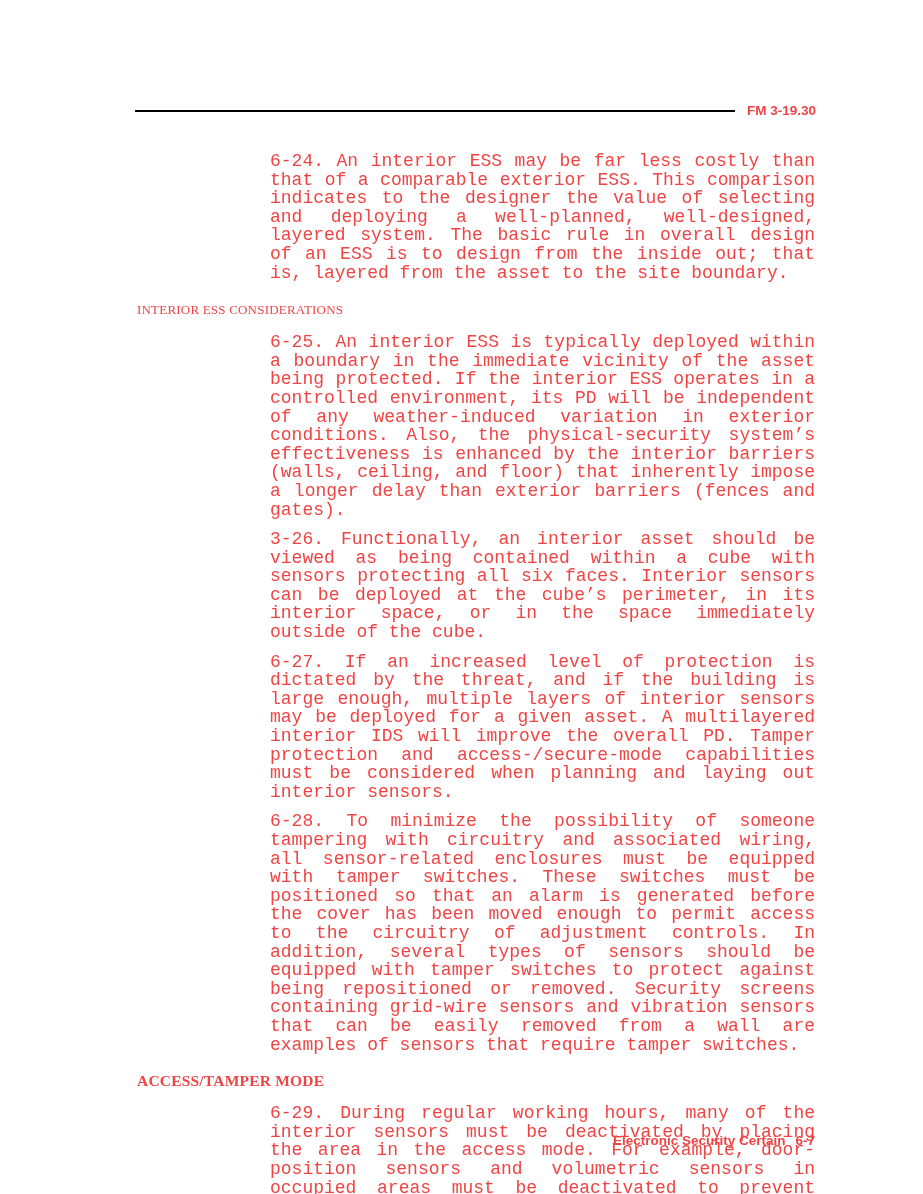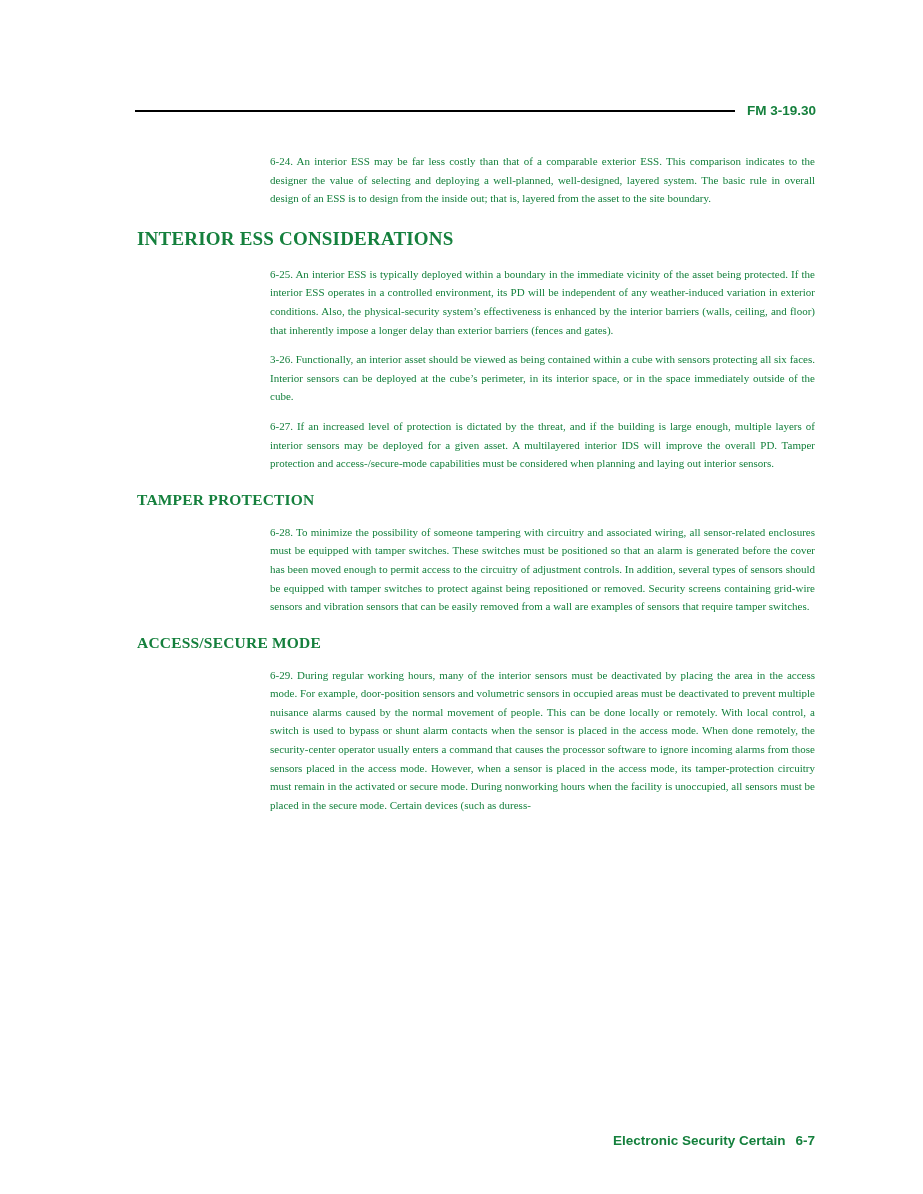--- a/index.html
+++ b/index.html
@@ -4,21 +4,21 @@
 <style>
   * { box-sizing: border-box; }
   html, body { margin: 0; padding: 0; background: #e8e8e8; }
   .page {
     position: relative;
     width: 923px;
     height: 1194px;
     margin: 0 auto;
     background: #ffffff;
     font-family: "Liberation Serif", serif;
-    color: #15803d;
+    color: #ef4444;
     overflow: hidden;
   }
   .header {
     position: absolute;
     top: 103px;
     left: 135px;
     width: 681px;
     display: flex;
     align-items: center;
   }
@@ -36,26 +36,27 @@
   }
   .body-area {
     position: absolute;
     top: 152px;
     left: 137px;
     width: 678px;
   }
   .para {
     margin: 0 0 11px 133px;
     text-align: justify;
-    font-size: 11px;
+    font-size: 18px;
     line-height: 18.6px;
+    font-family: Liberation Mono, monospace;
   }
   .heading1 {
-    font-size: 19px;
-    font-weight: bold;
+    font-size: 13px;
+    font-weight: normal;
     letter-spacing: 0.2px;
     margin: 20px 0 15px 0;
   }
   .heading2 {
     font-size: 15.5px;
     font-weight: bold;
     letter-spacing: 0.2px;
     margin: 18px 0 14px 0;
   }
   .footer {
@@ -78,23 +79,22 @@
     <span class="header-rule"></span>
     <span class="doc-id">FM 3-19.30</span>
   </div>
 
   <div class="body-area">
     <p class="para">6-24. An interior ESS may be far less costly than that of a comparable exterior ESS. This comparison indicates to the designer the value of selecting and deploying a well-planned, well-designed, layered system. The basic rule in overall design of an ESS is to design from the inside out; that is, layered from the asset to the site boundary.</p>
     <div class="heading1">INTERIOR ESS CONSIDERATIONS</div>
     <p class="para">6-25. An interior ESS is typically deployed within a boundary in the immediate vicinity of the asset being protected. If the interior ESS operates in a controlled environment, its PD will be independent of any weather-induced variation in exterior conditions. Also, the physical-security system’s effectiveness is enhanced by the interior barriers (walls, ceiling, and floor) that inherently impose a longer delay than exterior barriers (fences and gates).</p>
     <p class="para">3-26. Functionally, an interior asset should be viewed as being contained within a cube with sensors protecting all six faces. Interior sensors can be deployed at the cube’s perimeter, in its interior space, or in the space immediately outside of the cube.</p>
     <p class="para">6-27. If an increased level of protection is dictated by the threat, and if the building is large enough, multiple layers of interior sensors may be deployed for a given asset. A multilayered interior IDS will improve the overall PD. Tamper protection and access-/secure-mode capabilities must be considered when planning and laying out interior sensors.</p>
-    <div class="heading2">TAMPER PROTECTION</div>
     <p class="para">6-28. To minimize the possibility of someone tampering with circuitry and associated wiring, all sensor-related enclosures must be equipped with tamper switches. These switches must be positioned so that an alarm is generated before the cover has been moved enough to permit access to the circuitry of adjustment controls. In addition, several types of sensors should be equipped with tamper switches to protect against being repositioned or removed. Security screens containing grid-wire sensors and vibration sensors that can be easily removed from a wall are examples of sensors that require tamper switches.</p>
-    <div class="heading2">ACCESS/SECURE MODE</div>
+    <div class="heading2">ACCESS/TAMPER MODE</div>
     <p class="para">6-29. During regular working hours, many of the interior sensors must be deactivated by placing the area in the access mode. For example, door-position sensors and volumetric sensors in occupied areas must be deactivated to prevent multiple nuisance alarms caused by the normal movement of people. This can be done locally or remotely. With local control, a switch is used to bypass or shunt alarm contacts when the sensor is placed in the access mode. When done remotely, the security-center operator usually enters a command that causes the processor software to ignore incoming alarms from those sensors placed in the access mode. However, when a sensor is placed in the access mode, its tamper-protection circuitry must remain in the activated or secure mode. During nonworking hours when the facility is unoccupied, all sensors must be placed in the secure mode. Certain devices (such as duress-</p>
   </div>
 
   <div class="footer">
     <span>Electronic Security Certain</span><span class="page-num">6-7</span>
   </div>
 
 </div>
 
 </body></html>

